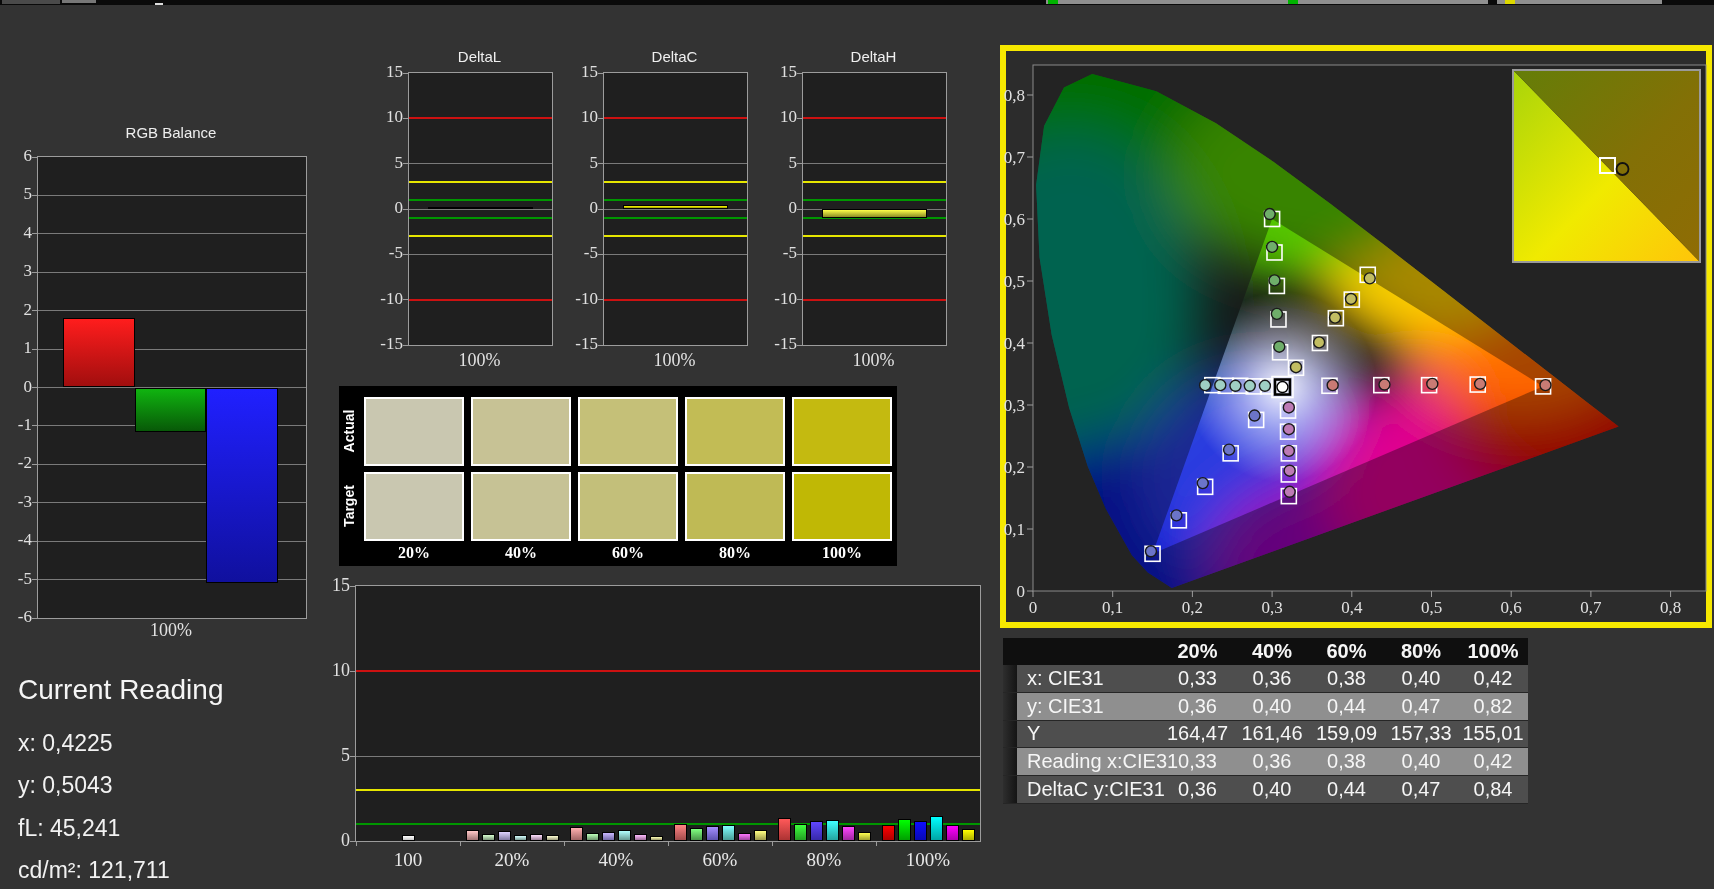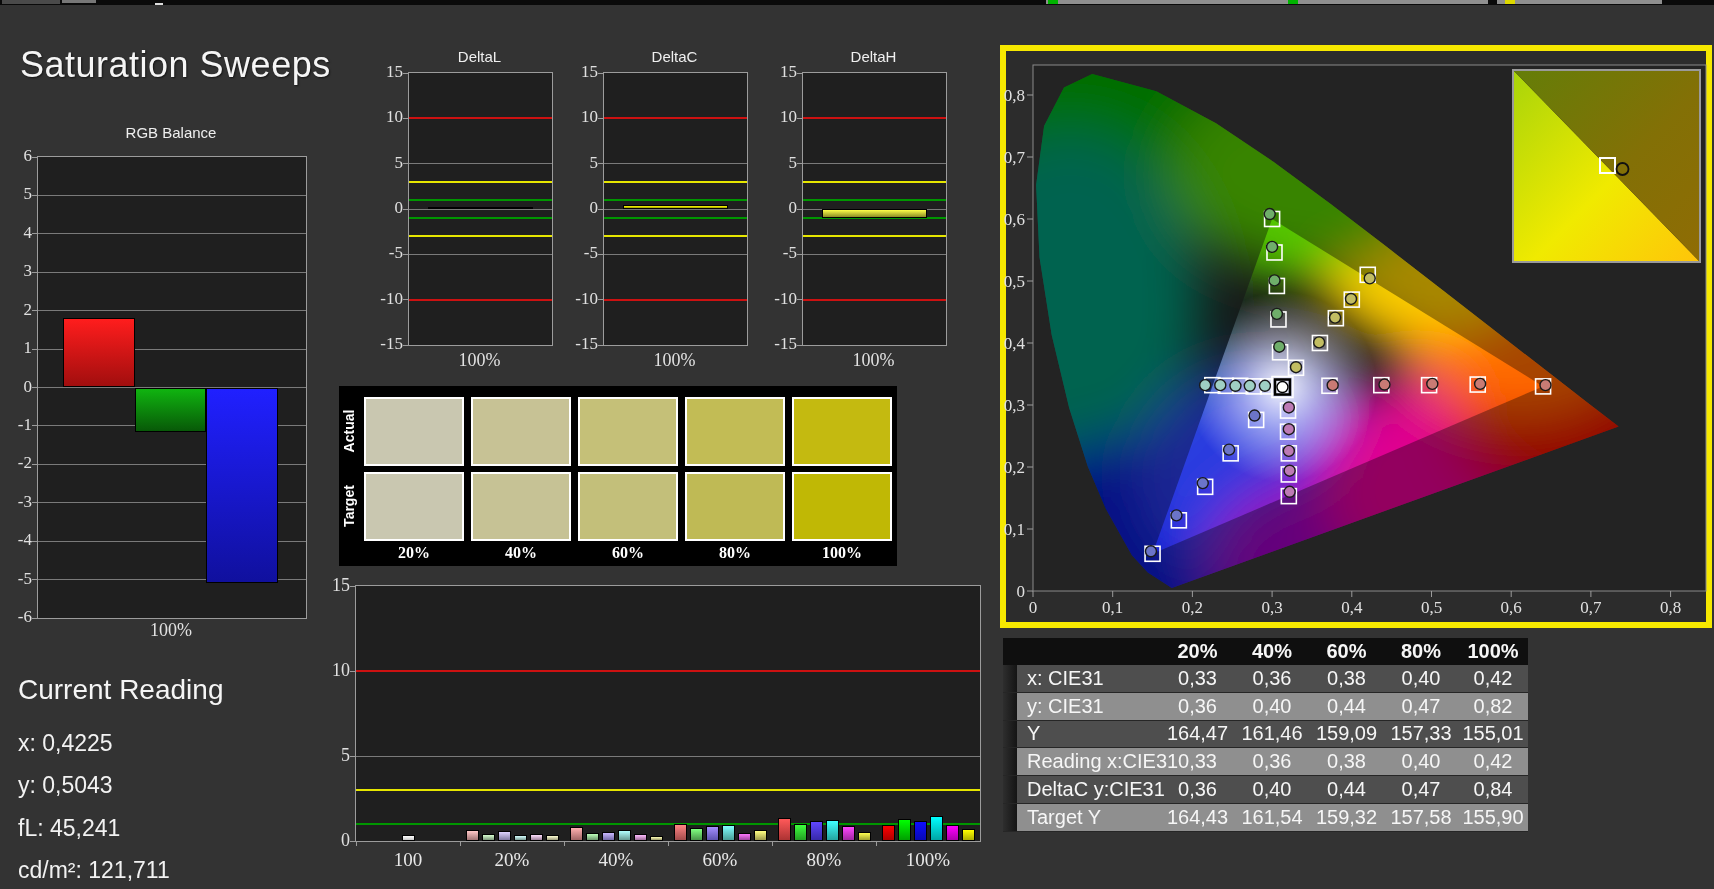--- a/index.html
+++ b/index.html
@@ -34,21 +34,20 @@
       <div style="position: absolute; left: 2px; top: 0px; width: 58px; height: 4px; background: rgb(74, 74, 74);"></div>
       <div style="position: absolute; left: 62px; top: 0px; width: 34px; height: 3px; background: rgb(119, 119, 119);"></div>
       <div style="position: absolute; left: 155px; top: 3px; width: 8px; height: 2px; background: rgb(221, 221, 221);"></div>
       <div style="position: absolute; left: 1046px; top: 0px; width: 442px; height: 4px; background: rgb(143, 143, 143);"></div>
       <div style="position: absolute; left: 1497px; top: 0px; width: 165px; height: 4px; background: rgb(143, 143, 143);"></div>
       <div style="position: absolute; left: 1048px; top: 0px; width: 10px; height: 4px; background: rgb(0, 180, 0);"></div>
       <div style="position: absolute; left: 1288px; top: 0px; width: 10px; height: 4px; background: rgb(0, 180, 0);"></div>
       <div style="position: absolute; left: 1505px; top: 0px; width: 10px; height: 4px; background: rgb(221, 216, 0);"></div>
     </div>
 
-  <div class="page-title">Saturation Sweeps</div>
 
   <section class="abs" style="left:0;top:120px;width:312px;height:525px;">
     <div class="chart-title" style="left:37px;top:4px;width:268px;">RGB Balance</div>
     <div class="plot" id="rgb-plot" style="left:37px;top:36px;width:268px;height:461px;">
         <div style="position: absolute; left: -6px; top: -0.5px; width: 6px; height: 1px; background: rgb(156, 156, 156);"></div>
         <div style="position: absolute; left: -44px; top: -11px; width: 38px; text-align: right; color: rgb(224, 224, 224); font: 17px &quot;Liberation Serif&quot;, serif;">6</div>
         <div style="position: absolute; left: 0px; top: 37.9167px; width: 100%; height: 1px; background: rgb(122, 122, 122);"></div>
         <div style="position: absolute; left: -6px; top: 37.9167px; width: 6px; height: 1px; background: rgb(156, 156, 156);"></div>
         <div style="position: absolute; left: -44px; top: 27.4167px; width: 38px; text-align: right; color: rgb(224, 224, 224); font: 17px &quot;Liberation Serif&quot;, serif;">5</div>
         <div style="position: absolute; left: 0px; top: 76.3333px; width: 100%; height: 1px; background: rgb(122, 122, 122);"></div>
@@ -485,24 +484,15 @@
       </div>
       <div class="tbl-row" style="position: absolute; left: 0px; top: 138.2px; width: 525px; height: 27.8px; background: rgb(78, 78, 78); border-bottom: 1px solid rgb(38, 38, 38); box-sizing: border-box;">
         <div style="position: absolute; left: 0px; top: 0px; width: 14px; height: 100%; background: linear-gradient(90deg, rgb(46, 46, 46), rgb(20, 20, 20));"></div>
         <div class="tbl-cell tbl-label" style="position: absolute; left: 14px; top: 0px; width: 143px; height: 100%;">DeltaC y:CIE31</div>
         <div class="tbl-cell" style="position: absolute; left: 157px; top: 0px; width: 75px; height: 100%;">0,36</div>
         <div class="tbl-cell" style="position: absolute; left: 232px; top: 0px; width: 74px; height: 100%;">0,40</div>
         <div class="tbl-cell" style="position: absolute; left: 306px; top: 0px; width: 75px; height: 100%;">0,44</div>
         <div class="tbl-cell" style="position: absolute; left: 381px; top: 0px; width: 74px; height: 100%;">0,47</div>
         <div class="tbl-cell" style="position: absolute; left: 455px; top: 0px; width: 70px; height: 100%;">0,84</div>
       </div>
-      <div class="tbl-row" style="position: absolute; left: 0px; top: 166px; width: 525px; height: 27.8px; background: rgb(143, 143, 143); border-bottom: 1px solid rgb(38, 38, 38); box-sizing: border-box;">
-        <div style="position: absolute; left: 0px; top: 0px; width: 14px; height: 100%; background: linear-gradient(90deg, rgb(46, 46, 46), rgb(20, 20, 20));"></div>
-        <div class="tbl-cell tbl-label" style="position: absolute; left: 14px; top: 0px; width: 143px; height: 100%;">Target Y</div>
-        <div class="tbl-cell" style="position: absolute; left: 157px; top: 0px; width: 75px; height: 100%;">164,43</div>
-        <div class="tbl-cell" style="position: absolute; left: 232px; top: 0px; width: 74px; height: 100%;">161,54</div>
-        <div class="tbl-cell" style="position: absolute; left: 306px; top: 0px; width: 75px; height: 100%;">159,32</div>
-        <div class="tbl-cell" style="position: absolute; left: 381px; top: 0px; width: 74px; height: 100%;">157,58</div>
-        <div class="tbl-cell" style="position: absolute; left: 455px; top: 0px; width: 70px; height: 100%;">155,90</div>
-      </div>
     </section>
 
 </div>
 
 </body></html>

